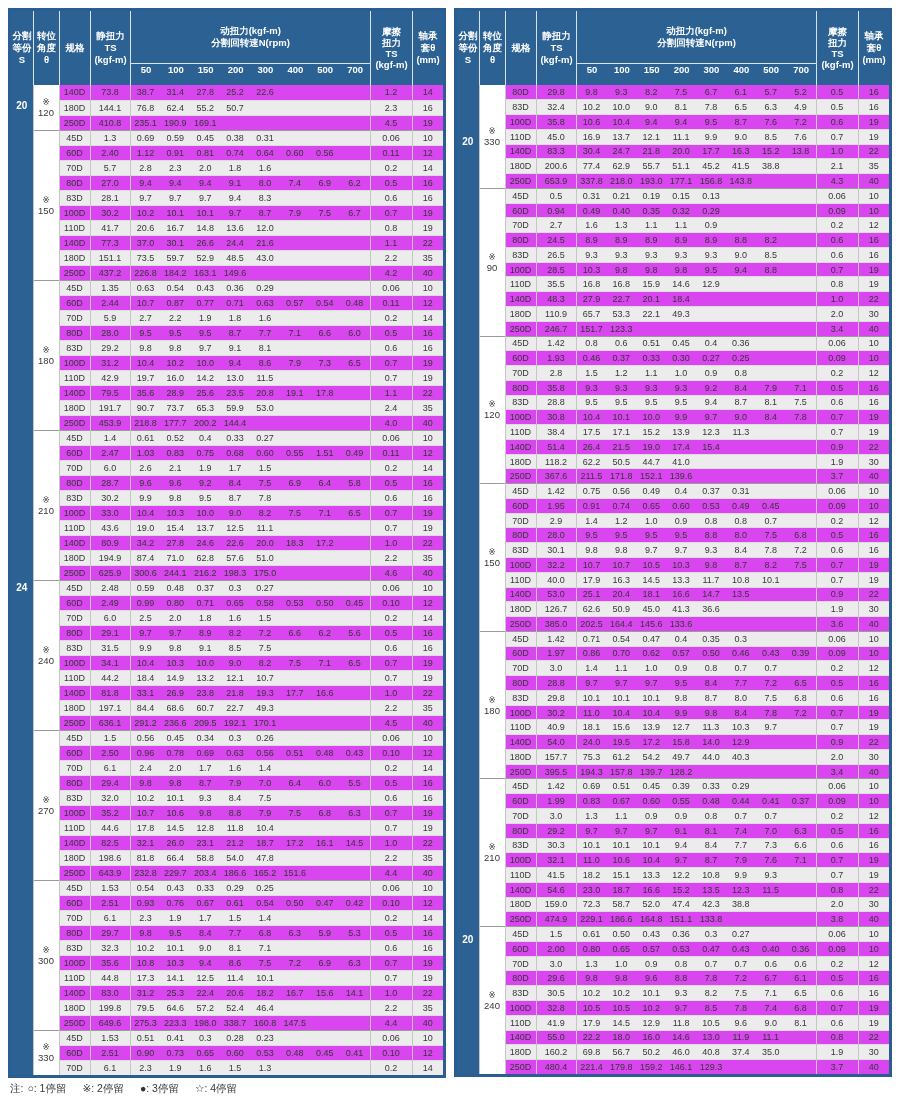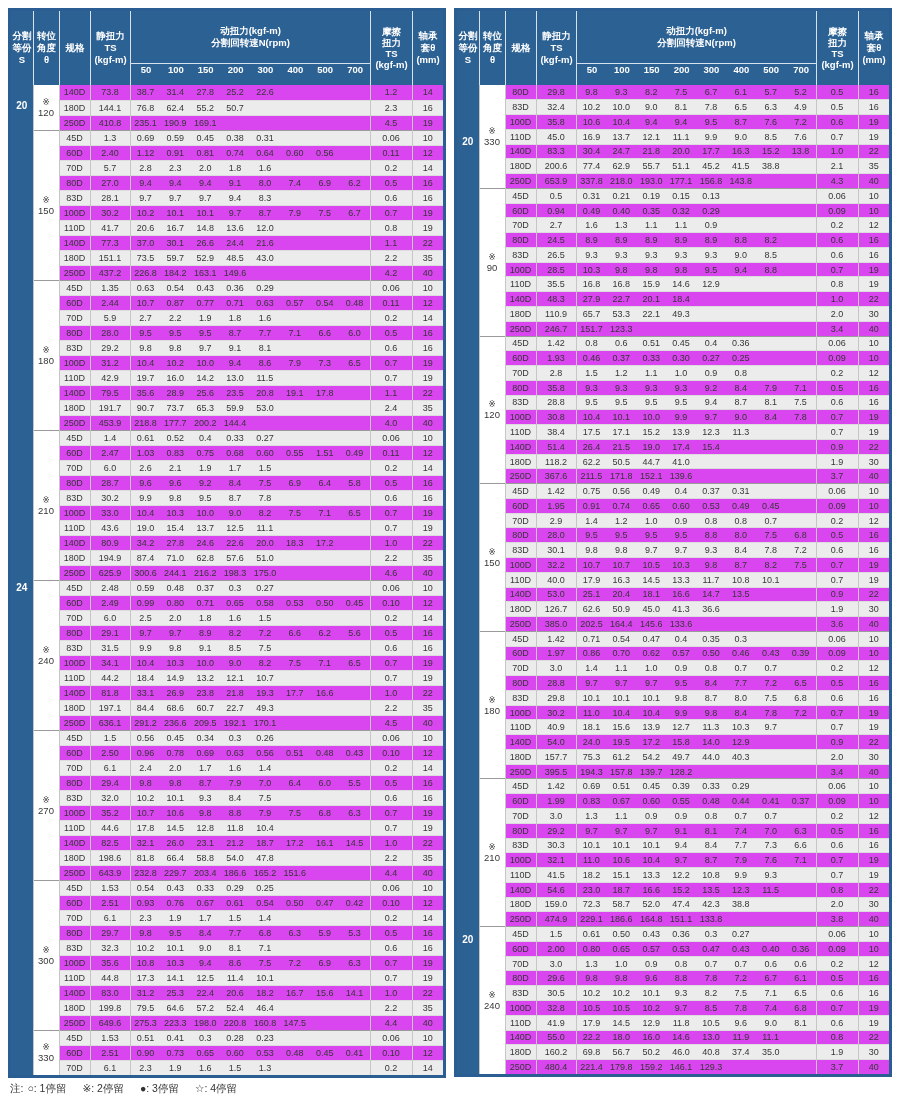--- a/index.html
+++ b/index.html
@@ -561,21 +561,21 @@
         <tr class="alt" style="height: 15px;">
           <td class="d">180D</td>
           <td class="d">199.8</td>
           <td class="d dyn"><span>79.5</span><span>64.6</span><span>57.2</span><span>52.4</span><span>46.4</span><span></span><span></span><span></span></td>
           <td class="d">2.2</td>
           <td class="d last">35</td>
         </tr>
         <tr style="height: 15px;">
           <td class="d">250D</td>
           <td class="d">649.6</td>
-          <td class="d dyn"><span>275.3</span><span>223.3</span><span>198.0</span><span>220.8</span><span>160.8</span><span>147.5</span><span></span><span></span></td>
+          <td class="d dyn"><span>275.3</span><span>223.3</span><span>198.0</span><span>338.7</span><span>160.8</span><span>147.5</span><span></span><span></span></td>
           <td class="d">4.4</td>
           <td class="d last">40</td>
         </tr>
         <tr class="alt gstart" style="height: 15px;">
           <td class="acol" rowspan="3">
             <span class="sym">※</span>
             <span class="ang">330</span>
           </td>
           <td class="d">45D</td>
           <td class="d">1.53</td>

